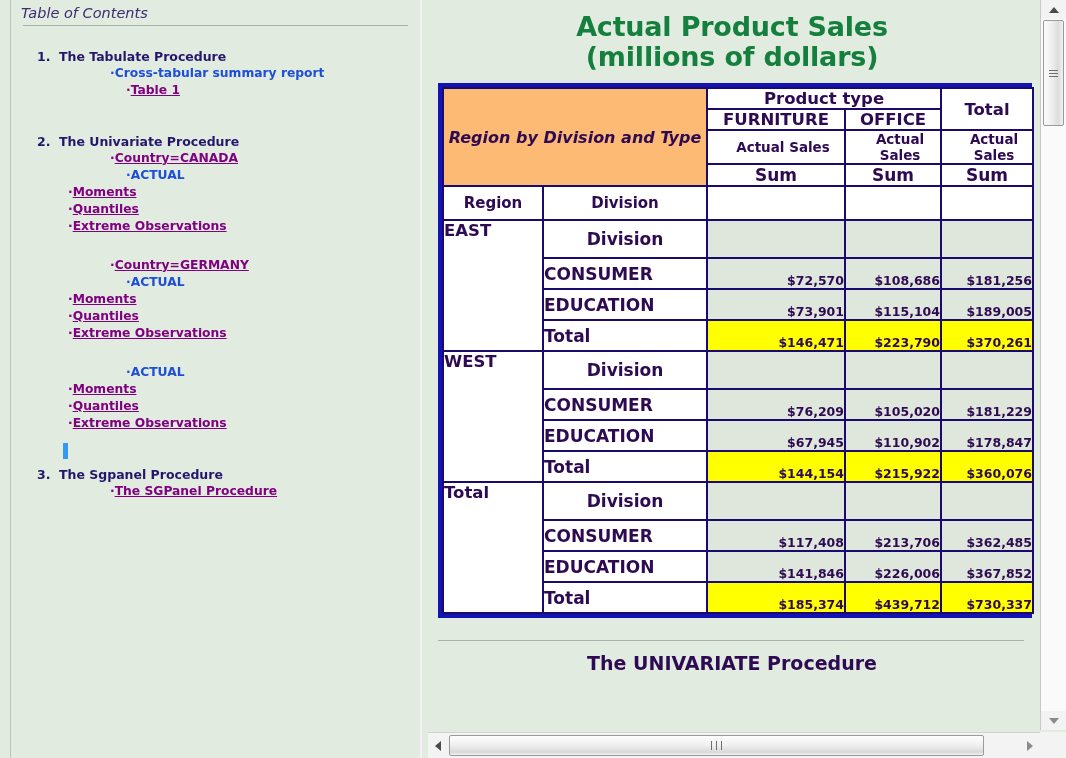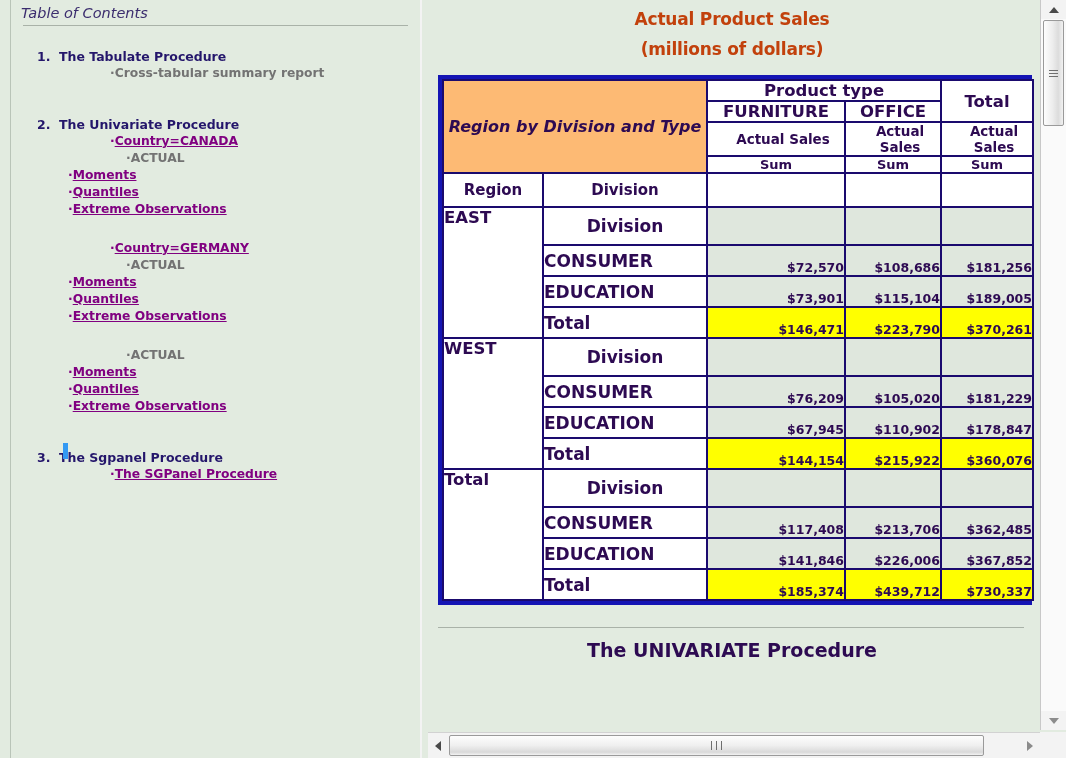--- a/index.html
+++ b/index.html
@@ -60,21 +60,21 @@
     color: #24166b;
     font-weight: bold;
     font-size: 12.5px;
     margin-left: 26px;
     line-height: 17px;
   }
   .toc-num { width: 22px; flex: 0 0 22px; }
   .toc-heading-text { white-space: nowrap; }
 
   .toc-sub {
-    color: #737373;
+    color: #1d4ed8;
     font-weight: bold;
     font-size: 12.3px;
     line-height: 17px;
     white-space: nowrap;
   }
   .toc-link {
     color: #800080;
     font-weight: bold;
     font-size: 12.3px;
     line-height: 17px;
@@ -109,25 +109,25 @@
     position: absolute;
     left: 0; top: 0;
     width: 608px;
     height: 730px;
     overflow: hidden;
     background: #e2ebe0;
   }
 
   #report-title {
     text-align: center;
-    color: #c2410c;
+    color: #15803d;
     font-weight: bold;
-    font-size: 17px;
+    font-size: 27px;
     line-height: 30px;
-    padding-top: 4px;
+    padding-top: 12px;
     letter-spacing: -0.2px;
   }
 
   
   #tab-wrap {
     margin: 11px 0 0 10px;
     width: 594px;
     border: 4px solid #1414b4;
     box-sizing: border-box;
     background: #ffffff;
@@ -161,21 +161,21 @@
     line-height: 21px;
   }
   .hdr {
     text-align: center;
     vertical-align: middle;
     background: #ffffff;
     font-size: 16.5px;
     padding: 4px 2px;
   }
   .hdr.small  { font-size: 13.5px; line-height: 16px; padding-left: 14px;}
-  .hdr.sum    { font-size: 13px; }
+  .hdr.sum    { font-size: 17px; }
   .blank-cell { background:#ffffff; }
 
   .rowhdr {
     text-align: center;
     vertical-align: middle;
     background: #ffffff;
     font-size: 15px;
     height: 32px;
   }
   .region-cell {
@@ -306,20 +306,21 @@
   <div id="toc-pane">
     <div id="toc-inner">
       <div id="toc-title">Table of Contents</div>
       <div id="toc-rule"></div>
       <div class="toc-body" id="toc-body">
           <div class="toc-num-item">
             <span class="toc-num">1.</span>
             <span class="toc-heading-text">The Tabulate Procedure</span>
           </div>
           <div class="toc-sub lvl1">·Cross-tabular summary report</div>
+          <div class="toc-link lvl2"><span>·</span><span class="lnk">Table 1</span></div>
           <div class="gap-lg"></div>
           <div class="toc-num-item">
             <span class="toc-num">2.</span>
             <span class="toc-heading-text">The Univariate Procedure</span>
           </div>
           <div class="toc-link lvl1"><span>·</span><span class="lnk">Country=CANADA</span></div>
           <div class="toc-sub lvl2">·ACTUAL</div>
           <div class="toc-link lvl3"><span>·</span><span class="lnk">Moments</span></div>
           <div class="toc-link lvl3"><span>·</span><span class="lnk">Quantiles</span></div>
           <div class="toc-link lvl3"><span>·</span><span class="lnk">Extreme Observations</span></div>

